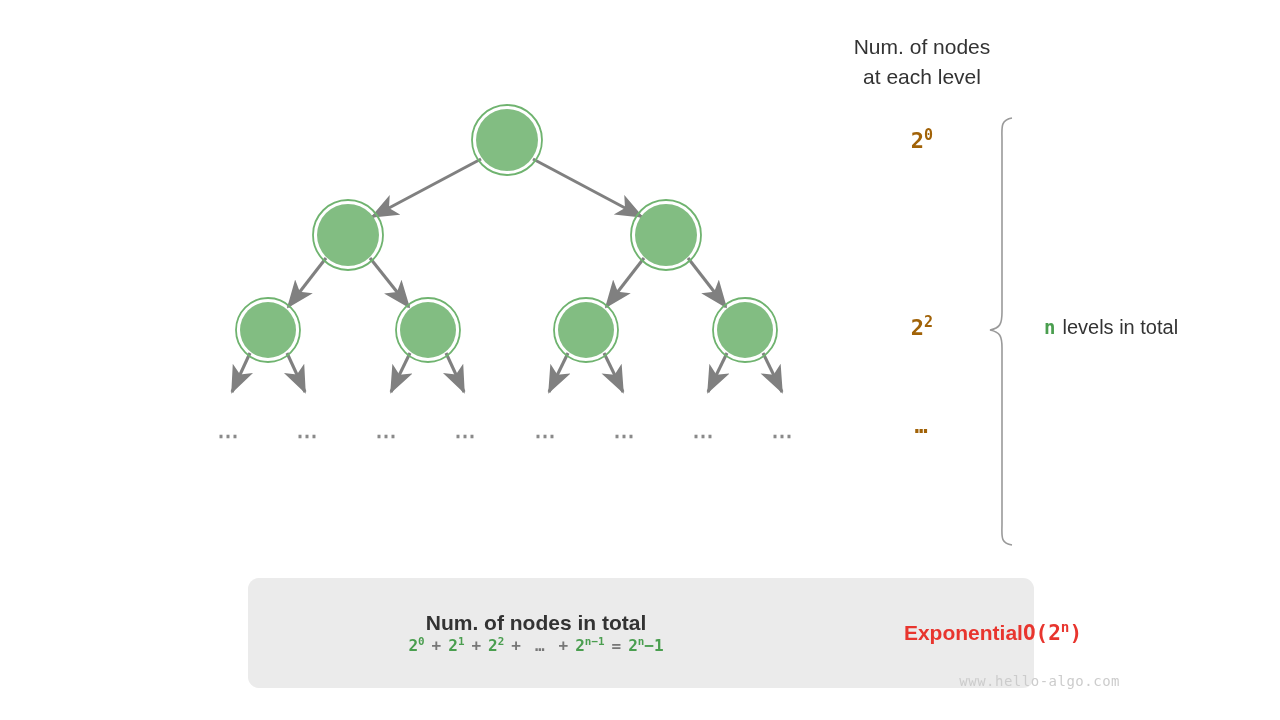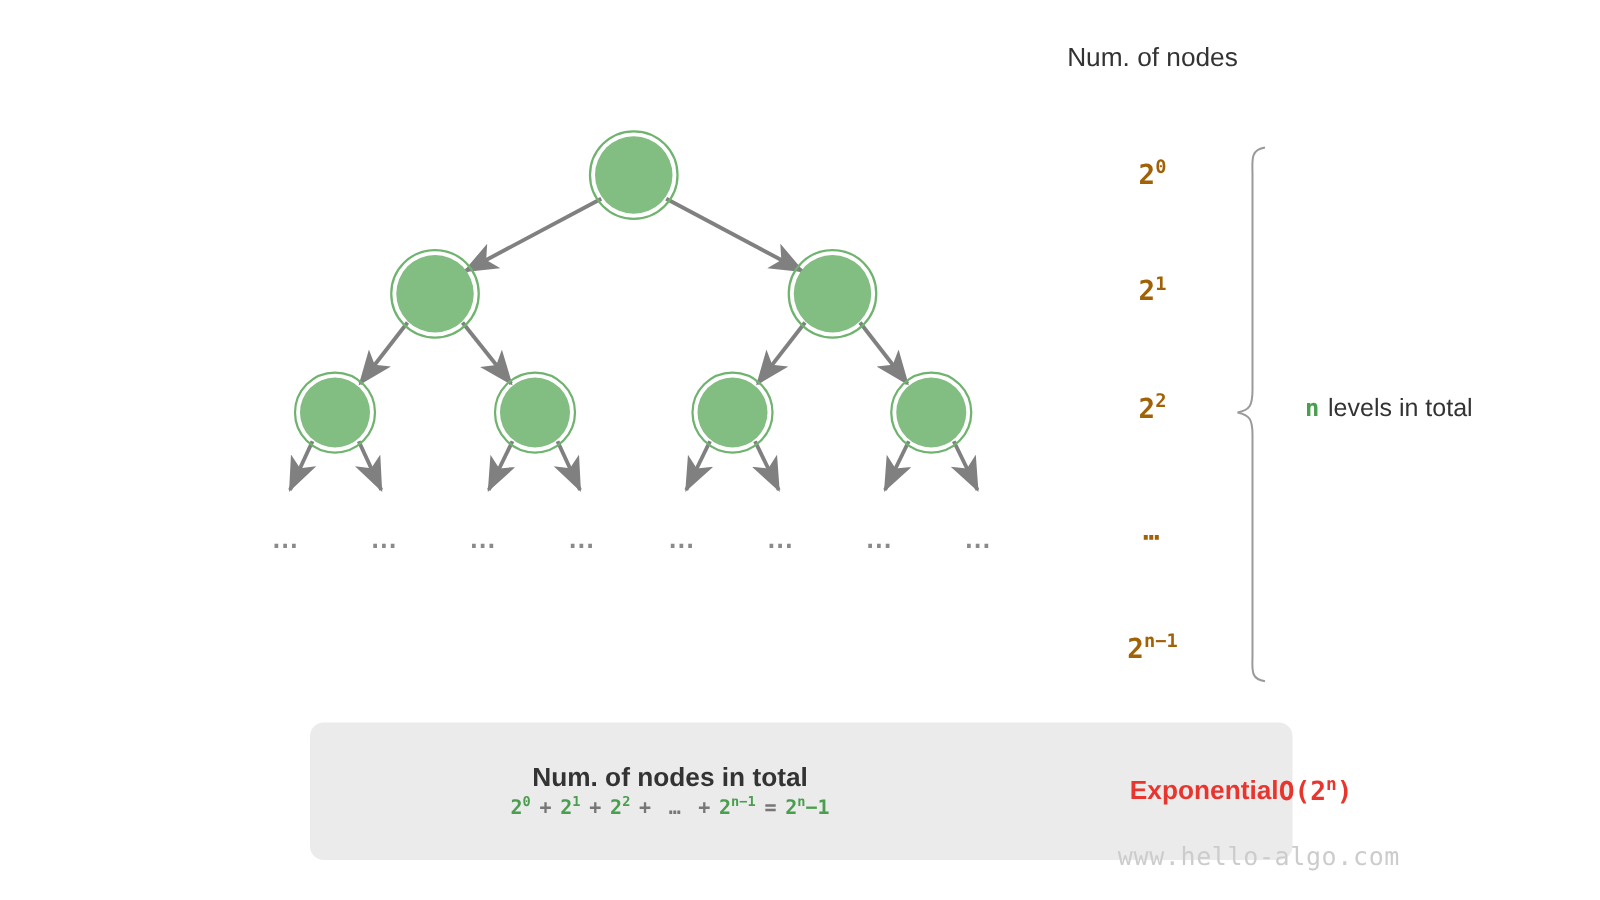--- a/index.html
+++ b/index.html
@@ -165,21 +165,21 @@
     vertical-align: super;
     line-height: 0;
   }
 
   
   .watermark {
     position: absolute;
     right: 20px;
     top: 673px;
     color: #cccccc;
-    font-size: 20px;
+    font-size: 14px;
     letter-spacing: 0.5px;
     font-family: "DejaVu Sans Mono", monospace;
   }
 </style>
 </head>
 <body>
 
 <div id="canvas">
 
   <svg class="svg-layer" viewBox="0 0 1280 720" xmlns="http://www.w3.org/2000/svg">
@@ -239,36 +239,31 @@
              C 1002 324, 1000 328, 990 330
              C 1000 332, 1002 336, 1002 348
              L 1002 524
              C 1002 536, 1000 543, 1012 545" fill="none" stroke="#9a9a9a" stroke-width="1.6"></path>
 
     <path d="M 714 624 L 744 624 L 744 613 L 766 631 L 744 649 L 744 638 L 714 638 Z" fill="#c4c4c4"></path>
   </svg>
 
   <div class="col-header">
     <div>Num. of nodes</div>
+    <div>at each level</div>
   </div>
 
   <div class="level-label" style="top:128px">
     <span>2</span><sup>0</sup>
   </div>
-  <div class="level-label" style="top:221px">
-    <span>2</span><sup>1</sup>
-  </div>
   <div class="level-label" style="top:315px">
     <span>2</span><sup>2</sup>
   </div>
   <div class="level-label dots" style="top:418px">
     <span>⋯</span>
-  </div>
-  <div class="level-label" style="top:507px">
-    <span>2</span><sup>n−1</sup>
   </div>
 
   <div class="total-label">
     <span class="nvar">n</span><span>levels in total</span>
   </div>
 
   <div class="leaf-dots" style="left:207px">⋯</div>
   <div class="leaf-dots" style="left:286px">⋯</div>
   <div class="leaf-dots" style="left:365px">⋯</div>
   <div class="leaf-dots" style="left:444px">⋯</div>

